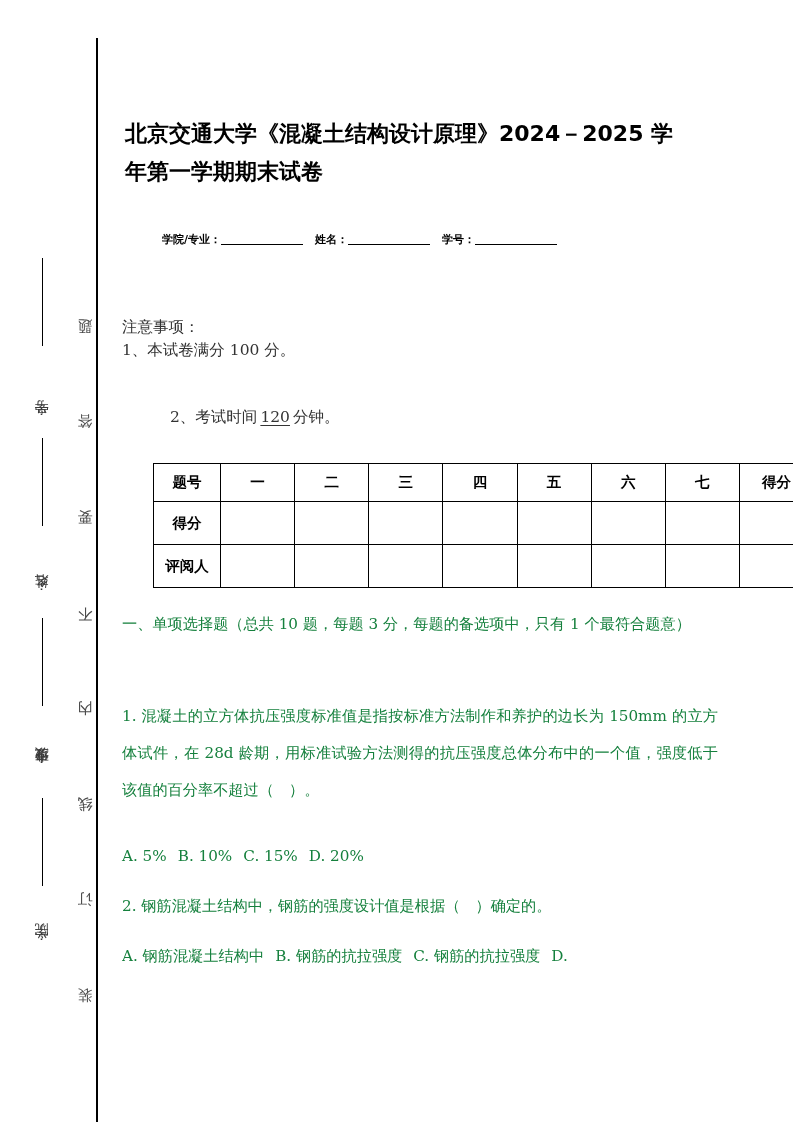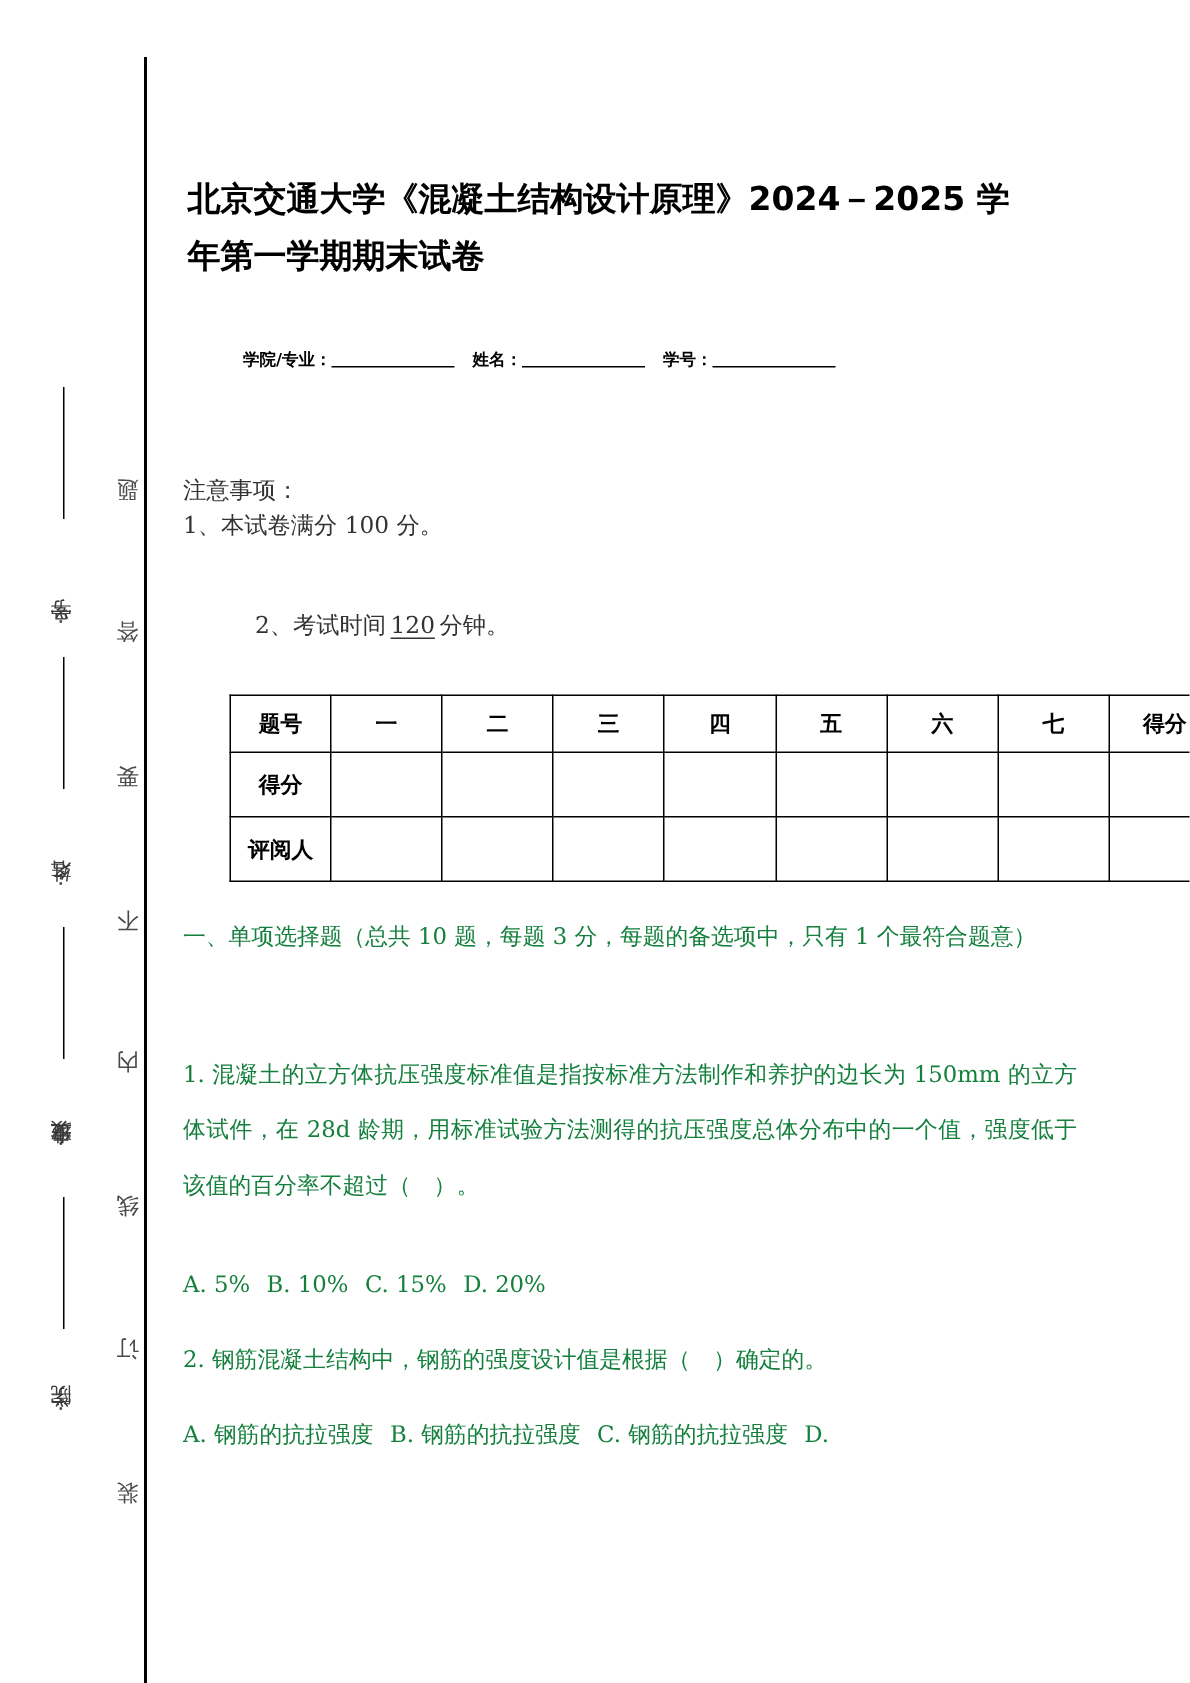--- a/index.html
+++ b/index.html
@@ -293,18 +293,18 @@
     <div class="qblock q1-opts">
       <span>A. 5%</span><span class="opt-gap"></span><span>B. 10%</span><span class="opt-gap"></span><span>C. 15%</span><span class="opt-gap"></span><span>D. 20%</span>
     </div>
 
     <div class="qblock q2">
       <span>2.</span>
       <span>钢筋混凝土结构中，钢筋的强度设计值是根据（　）确定的。</span>
     </div>
 
     <div class="qblock q2-opts">
-      <span>A. 钢筋的抗拉强度</span><span class="opt-gap"></span><span>B. 钢筋的抗拉强度</span><span class="opt-gap"></span><span>C. 钢筋的抗拉强度</span><span class="opt-gap"></span><span>D.</span>
+      <span>A. 钢筋混凝土结构中</span><span class="opt-gap"></span><span>B. 钢筋的抗拉强度</span><span class="opt-gap"></span><span>C. 钢筋的抗拉强度</span><span class="opt-gap"></span><span>D.</span>
     </div>
 
 
   </div>
 </div>
 
 </body></html>

